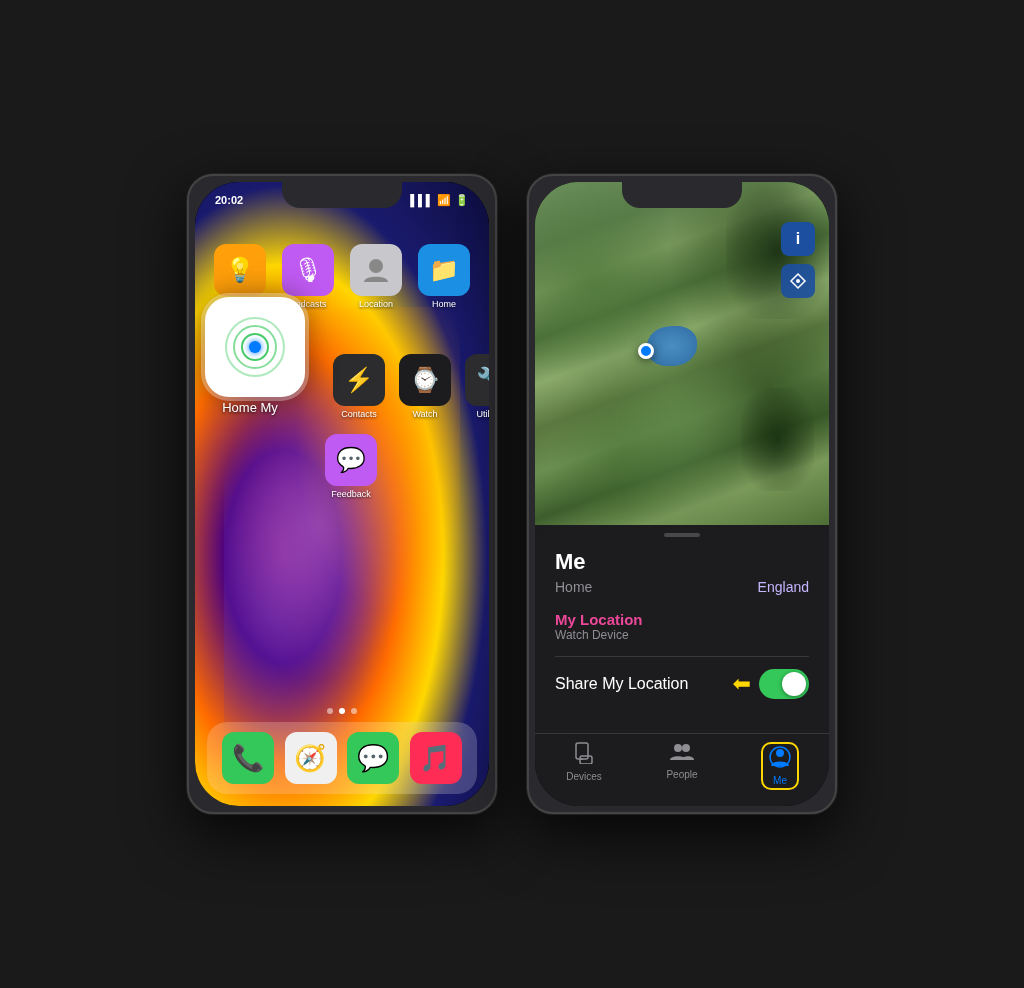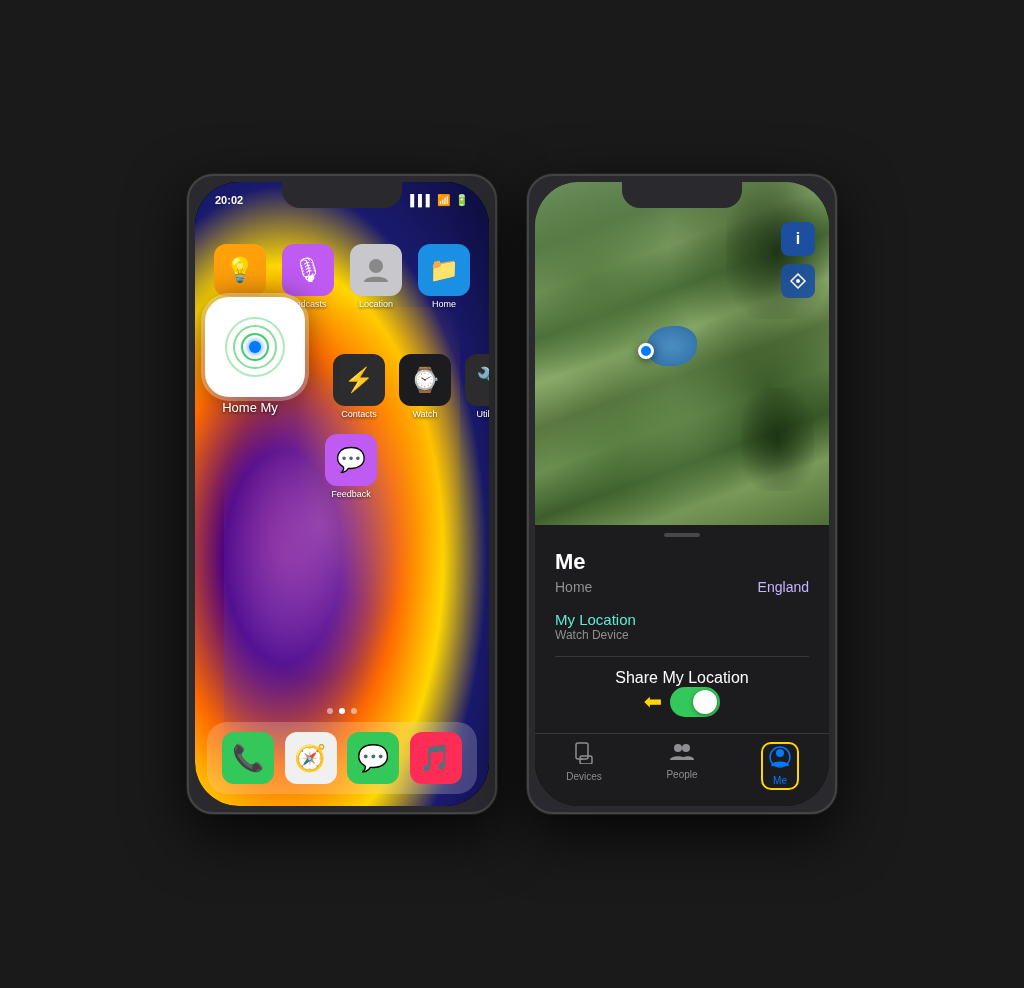--- a/index.html
+++ b/index.html
@@ -332,35 +332,34 @@
       font-size: 14px;
     }
     .panel-location-value {
       color: #c4b5fd;
       font-size: 14px;
     }
     .panel-section {
       margin-bottom: 14px;
     }
     .panel-section-title {
-      color: #5eead4;
+      color: #ec4899;
       font-size: 15px;
-      font-weight: 400;
+      font-weight: 700;
     }
     .panel-section-sub {
       color: #8e8e93;
       font-size: 12px;
     }
     .panel-row {
       display: flex;
       justify-content: space-between;
       align-items: center;
       padding: 12px 0;
       border-top: 1px solid #38383a;
-      flex-direction: column;
     }
     .panel-row-label {
       color: white;
       font-size: 16px;
     }
 
     
     .toggle {
       width: 50px; height: 30px;
       background: #34c759;

